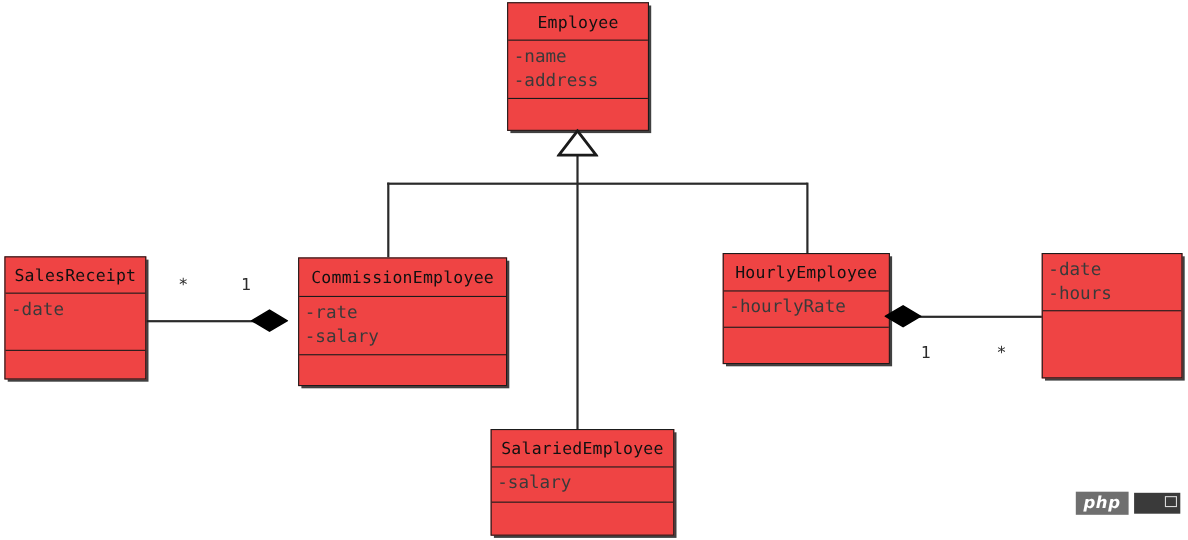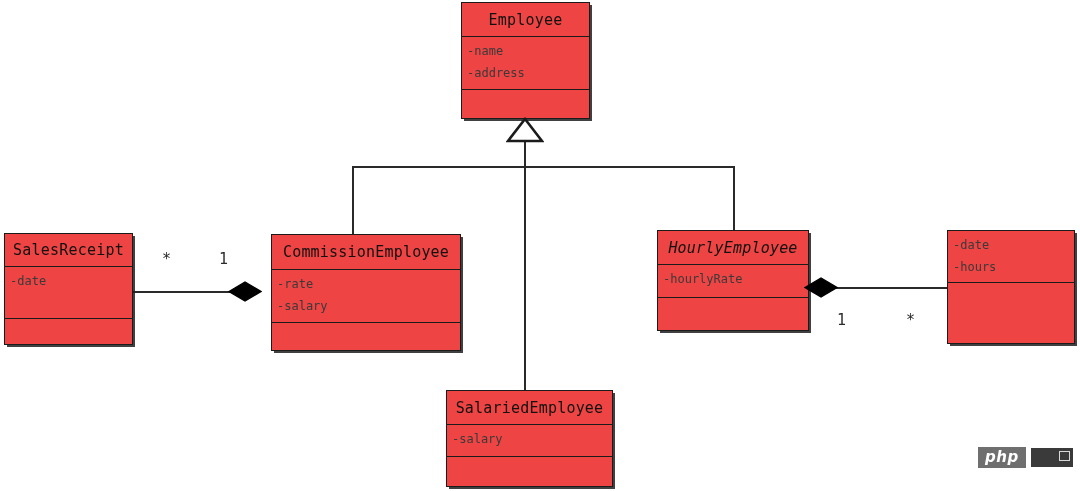--- a/index.html
+++ b/index.html
@@ -39,21 +39,21 @@
     align-items: center;
     justify-content: center;
     white-space: nowrap;
   }
   .uml-attrs {
     box-sizing: border-box;
     border-bottom: 1.6px solid #1b1b1b;
     padding: 3px 4px 4px 5px;
   }
   .uml-attr {
-    font-size: 12px;
+    font-size: 16px;
     line-height: 22px;
     color: #3a3a3a;
     white-space: nowrap;
   }
   .uml-ops {
     box-sizing: border-box;
   }
 
   
   .hline {
@@ -174,21 +174,21 @@
   <div class="uml-class" style="left:271px; top:234px; width:190px; height:117px;">
     <div class="uml-name" style="height:35px;">CommissionEmployee</div>
     <div class="uml-attrs" style="height:53px;">
       <div class="uml-attr">-rate</div>
       <div class="uml-attr">-salary</div>
     </div>
     <div class="uml-ops" style="height:27px;"></div>
   </div>
 
   <div class="uml-class" style="left:657px; top:230px; width:152px; height:101px;">
-    <div class="uml-name" style="height:34px;font-style:italic;">HourlyEmployee</div>
+    <div class="uml-name" style="height:34px;">HourlyEmployee</div>
     <div class="uml-attrs" style="height:33px;">
       <div class="uml-attr">-hourlyRate</div>
     </div>
     <div class="uml-ops" style="height:32px;"></div>
   </div>
 
   <div class="uml-class" style="left:947px; top:230px; width:128px; height:114px;">
     <div class="uml-attrs" style="height:52px;">
       <div class="uml-attr">-date</div>
       <div class="uml-attr">-hours</div>

